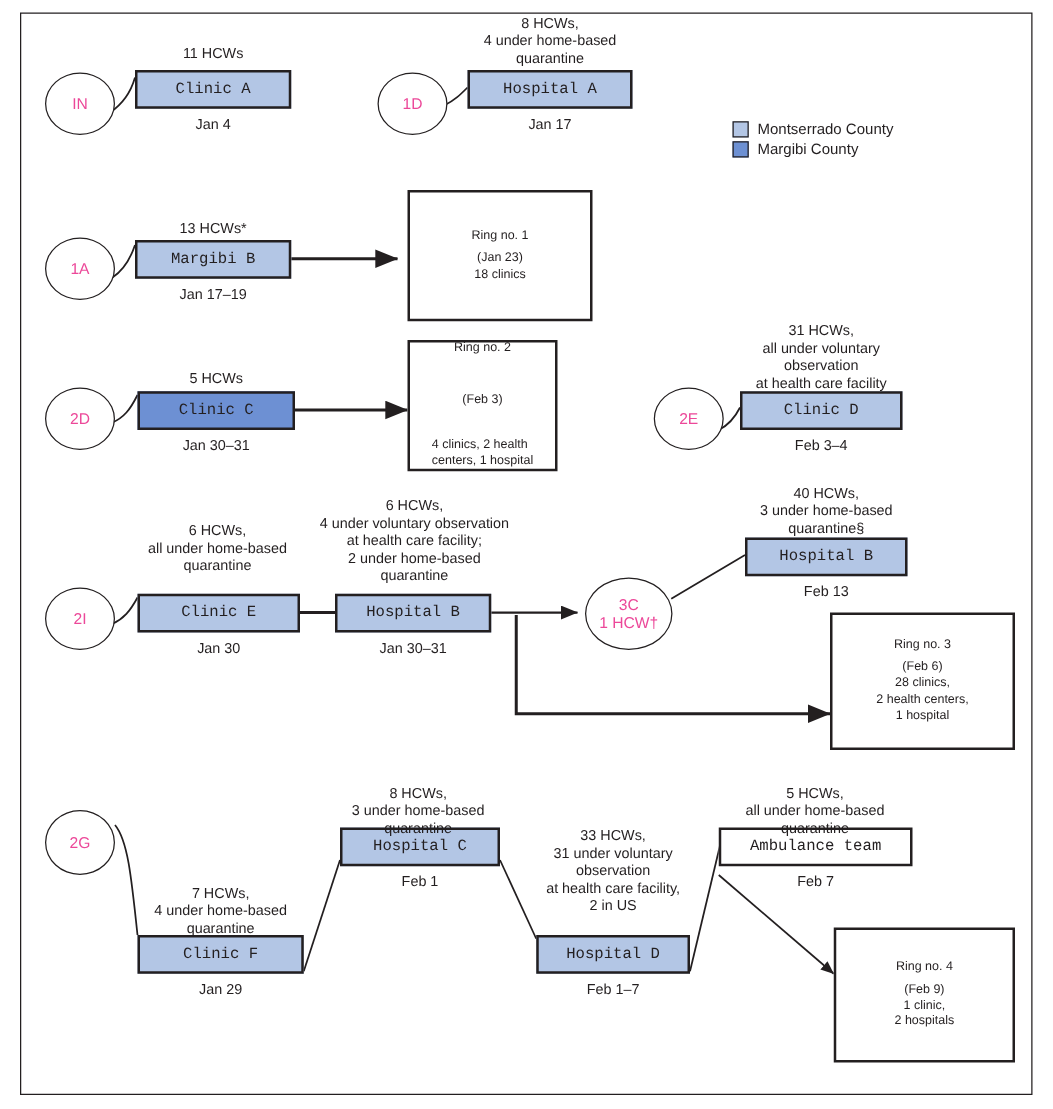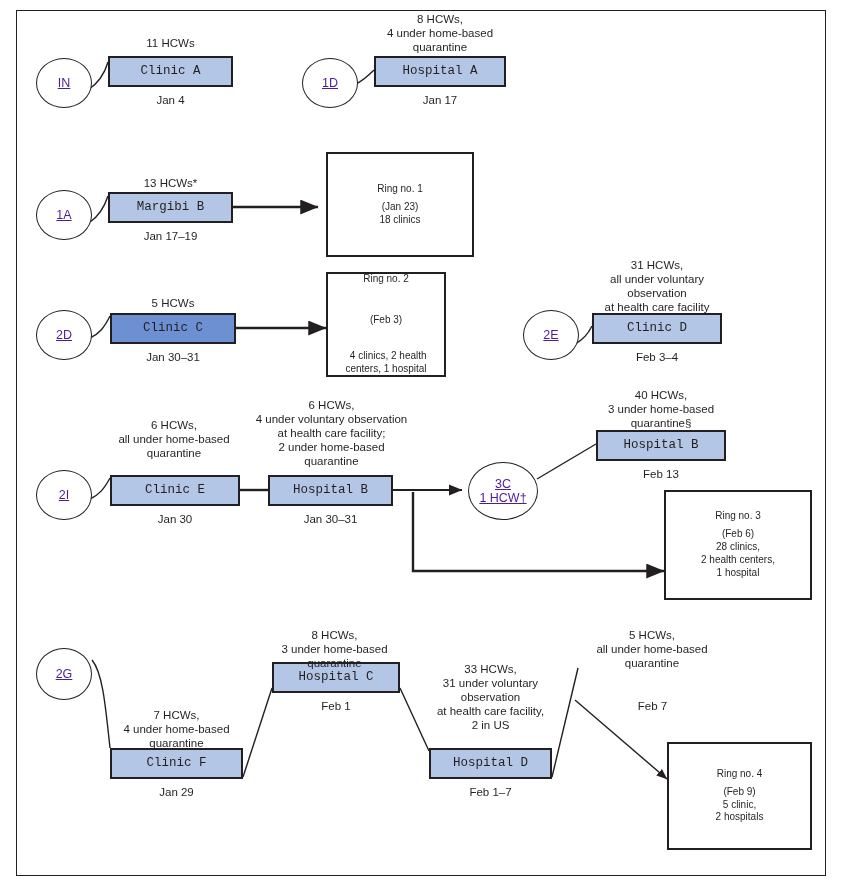--- a/index.html
+++ b/index.html
@@ -37,24 +37,23 @@
   .node.white{background:#ffffff;}
 
   .oval{
     position:absolute;
     box-sizing:border-box;
     border:1.4px solid #231f20;
     border-radius:50%;
     background:#ffffff;
     display:flex;flex-direction:column;
     align-items:center;justify-content:center;
-    font-size:12.5px;color:#4c1d95;
+    font-size:12.5px;color:#ec4899;
     line-height:1.15;
     z-index:5;
-    text-decoration:underline;
   }
   .oval .sub{font-size:12.5px;}
 
   .ringbox{
     position:absolute;
     box-sizing:border-box;
     border:2.4px solid #231f20;
     background:#ffffff;
     display:flex;flex-direction:column;
     align-items:center;justify-content:center;
@@ -162,20 +161,30 @@
     <span>1D</span>
   </div>
   <div class="cap" style="left:374px;top:12px;width:132px;">8 HCWs,
 4 under home-based
 quarantine</div>
   <div class="node light" style="left:374px;top:56px;width:132px;height:31px;">
     <span>Hospital A</span>
   </div>
   <div class="date" style="left:374px;top:94px;width:132px;">Jan 17</div>
 
+  <div id="legend">
+    <div class="legrow">
+      <span class="swatch" style="background:#b3c6e5;"></span>
+      <span class="legtext">Montserrado County</span>
+    </div>
+    <div class="legrow">
+      <span class="swatch" style="background:#6d90d3;"></span>
+      <span class="legtext">Margibi County</span>
+    </div>
+  </div>
 
   <div class="oval" style="left:36px;top:190px;width:56px;height:50px;">
     <span>1A</span>
   </div>
   <div class="cap" style="left:108px;top:176px;width:125px;">13 HCWs*</div>
   <div class="node light" style="left:108px;top:192px;width:125px;height:31px;">
     <span>Margibi B</span>
   </div>
   <div class="date" style="left:108px;top:230px;width:125px;">Jan 17–19</div>
 
@@ -190,21 +199,21 @@
   </div>
   <div class="cap" style="left:110px;top:296px;width:126px;">5 HCWs</div>
   <div class="node dark" style="left:110px;top:313px;width:126px;height:31px;">
     <span>Clinic C</span>
   </div>
   <div class="date" style="left:110px;top:351px;width:126px;">Jan 30–31</div>
 
   <div class="ringbox" style="left:326px;top:272px;width:120px;height:105px;gap:23px;">
     <div class="rtitle">Ring no. 2</div>
     <div class="rline">(Feb 3)</div>
-    <div class="rline" style="white-space:pre-line;text-align:right;">4 clinics, 2 health
+    <div class="rline" style="white-space:pre-line;text-align:left;">4 clinics, 2 health
 centers, 1 hospital</div>
   </div>
 
   <div class="oval" style="left:523px;top:310px;width:56px;height:50px;">
     <span>2E</span>
   </div>
   <div class="cap" style="left:592px;top:258px;width:130px;">31 HCWs,
 all under voluntary
 observation
 at health care facility</div>
@@ -281,21 +290,24 @@
 at health care facility,
 2 in US</div>
   <div class="node light" style="left:429px;top:748px;width:123px;height:31px;">
     <span>Hospital D</span>
   </div>
   <div class="date" style="left:429px;top:786px;width:123px;">Feb 1–7</div>
 
   <div class="cap" style="left:578px;top:628px;width:148px;">5 HCWs,
 all under home-based
 quarantine</div>
+  <div class="node white" style="left:575px;top:662px;width:155px;height:31px;">
+    <span>Ambulance team</span>
+  </div>
   <div class="date" style="left:575px;top:700px;width:155px;">Feb 7</div>
 
   <div class="ringbox" style="left:667px;top:742px;width:145px;height:108px;">
     <div class="rtitle">Ring no. 4</div>
     <div class="rline">(Feb 9)</div>
-    <div class="rline" style="white-space:pre-line;text-align:center;">5 clinic,
+    <div class="rline" style="white-space:pre-line;text-align:center;">1 clinic,
 2 hospitals</div>
   </div>
 </div>
 
 </body></html>

